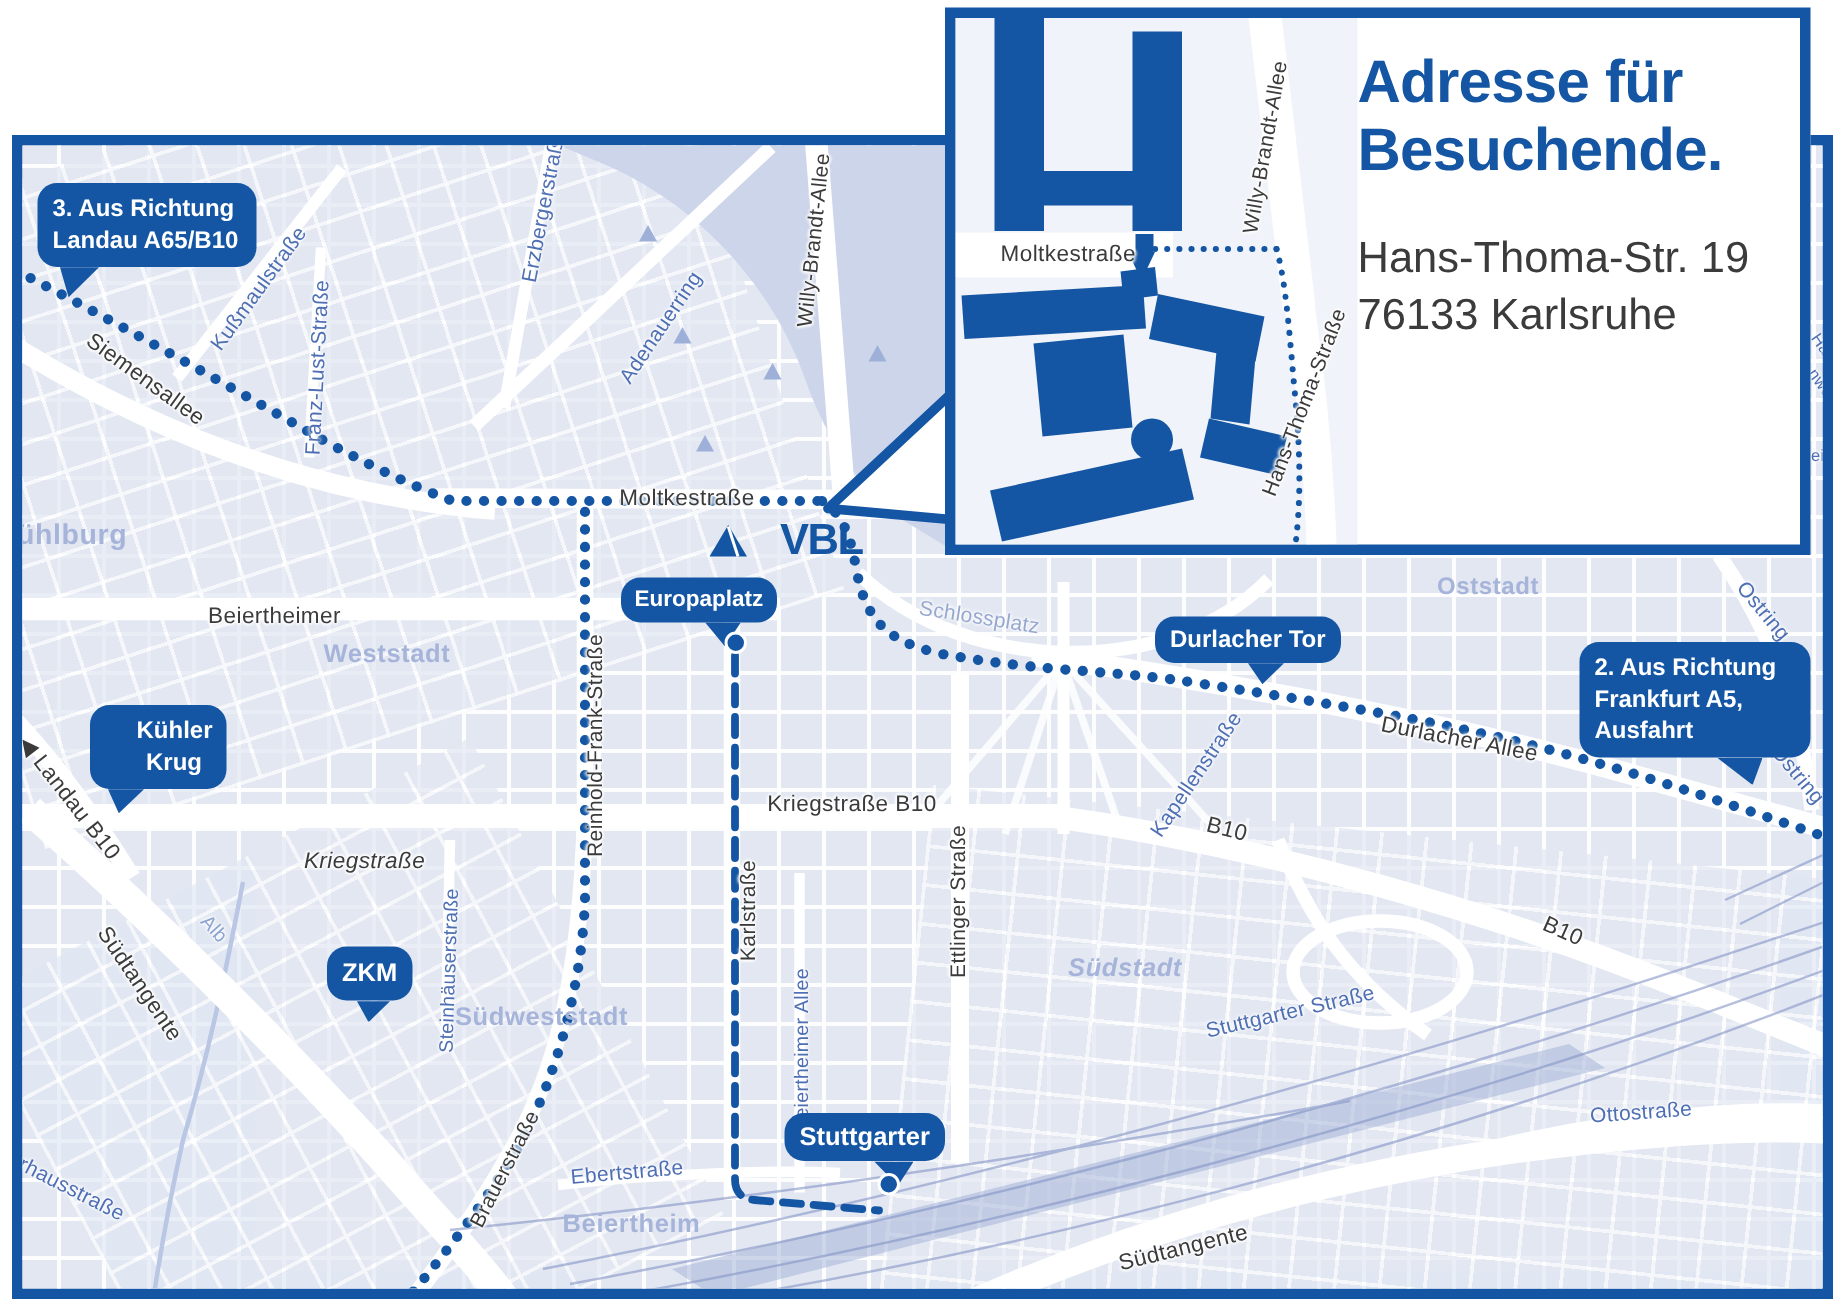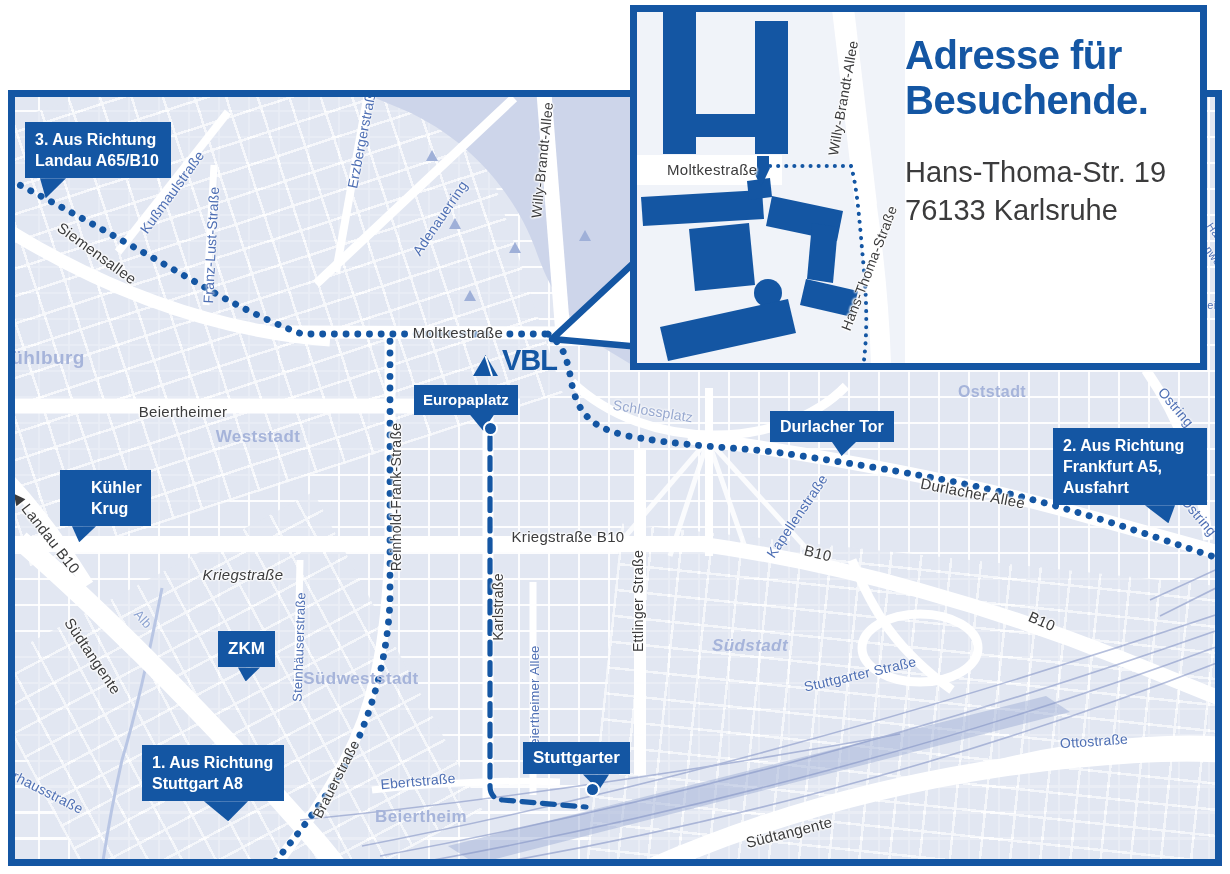--- a/index.html
+++ b/index.html
@@ -22,25 +22,25 @@
       repeating-linear-gradient(90deg, rgba(255,255,255,.92) 0 2.5px, rgba(255,255,255,0) 2.5px 30px),
       repeating-linear-gradient(0deg, rgba(255,255,255,.92) 0 2.5px, rgba(255,255,255,0) 2.5px 26px);}
   .mapart{position:absolute;left:0;top:0;}
   .lbl{position:absolute;white-space:nowrap;line-height:1;}
   .st{color:var(--stdark);font-size:15px;letter-spacing:.3px;
       text-shadow:0 0 3px #fff,0 0 3px #fff,1px 0 2px #fff,-1px 0 2px #fff,0 1px 2px #fff,0 -1px 2px #fff;}
   .stb{color:var(--stblue);font-size:14px;letter-spacing:.2px;
       text-shadow:0 0 3px #fff,0 0 3px #fff,0 0 2px #fff;}
   .district{color:var(--district);font-weight:bold;letter-spacing:.4px;}
   .co{position:absolute;background:var(--accent);color:#fff;font-weight:bold;
-      font-size:16px;line-height:1.32;padding:7px 10px;}
+      font-size:16px;line-height:1.32;padding:7px 10px;border-radius:13px;}
   .co .tail{position:absolute;background:var(--accent);}
   .marker{position:absolute;width:15px;height:15px;border-radius:50%;
           background:var(--accent);border:2px solid #fff;box-sizing:border-box;}
-  .vbl{position:absolute;display:flex;align-items:flex-end;gap:3px;color:var(--accent);}
+  .vbl{position:absolute;display:flex;align-items:center;gap:21px;color:var(--accent);}
   .vbl .vbl-txt{font-weight:bold;font-size:29px;letter-spacing:-1px;}
   .inset{position:absolute;left:630px;top:5px;width:577px;height:365px;box-sizing:border-box;
          border:7px solid var(--accent);background:#fff;overflow:hidden;}
   .inset-mapbg{position:absolute;left:0;top:0;width:268px;height:351px;background:#f0f3f9;}
   .inset-title{position:absolute;left:905px;top:33px;width:300px;color:var(--accent);
                font-weight:bold;font-size:40px;line-height:1.13;letter-spacing:-.5px;}
   .inset-addr{position:absolute;left:905px;top:138px;width:300px;color:var(--stdark);
               font-size:29px;line-height:1.32;margin-top:15px;}
   .tailsvg{position:absolute;left:0;top:0;pointer-events:none;}
 </style>
@@ -170,21 +170,21 @@
       <div class="lbl district" style="left:992px;top:392px;transform:translate(-50%,-50%);font-size:16px;">Oststadt</div>
       <div class="lbl district" style="left:750px;top:645px;transform:translate(-50%,-50%);font-size:17px;font-style:italic;">Südstadt</div>
       <div class="lbl district" style="left:361px;top:678px;transform:translate(-50%,-50%);font-size:17px;">Südweststadt</div>
       <div class="lbl district" style="left:421px;top:816px;transform:translate(-50%,-50%);font-size:17px;">Beiertheim</div>
 
       <div class="co" style="left:25px;top:122px;width:126px;">
         <div>3. Aus Richtung</div>
         <div>Landau A65/B10</div>
         <span class="tail" style="left:15px;top:100%;width:26px;height:20px;clip-path:polygon(0 0,100% 0,22% 100%);"></span>
       </div>
-      <div class="co" style="left:60px;top:470px;width:50px;padding-left:31px;">
+      <div class="co" style="left:60px;top:470px;width:50px;text-align:center;padding-left:31px;">
         <div>Kühler</div>
         <div>Krug</div>
         <span class="tail" style="left:12px;top:100%;width:24px;height:16px;clip-path:polygon(0 0,100% 0,30% 100%);"></span>
       </div>
       <div class="co" style="left:218px;top:631px;font-size:17px;">
         <div>ZKM</div>
         <span class="tail" style="left:20px;top:100%;width:22px;height:14px;clip-path:polygon(0 0,100% 0,35% 100%);"></span>
       </div>
       <div class="co" style="left:414px;top:385px;font-size:15px;padding:5px 9px;">
         <div>Europaplatz</div>
@@ -192,25 +192,20 @@
       </div>
       <div class="co" style="left:770px;top:411px;font-size:16px;padding:5px 10px;">
         <div>Durlacher Tor</div>
         <span class="tail" style="left:62px;top:100%;width:24px;height:14px;clip-path:polygon(0 0,100% 0,40% 100%);"></span>
       </div>
       <div class="co" style="left:1053px;top:428px;width:134px;">
         <div>2. Aus Richtung</div>
         <div>Frankfurt A5,</div>
         <div>Ausfahrt</div>
         <span class="tail" style="left:92px;top:100%;width:30px;height:18px;clip-path:polygon(0 0,100% 0,78% 100%);"></span>
-      </div>
-      <div class="co" style="left:142px;top:745px;width:122px;">
-        <div>1. Aus Richtung</div>
-        <div>Stuttgart A8</div>
-        <span class="tail" style="left:62px;top:100%;width:44px;height:20px;clip-path:polygon(0 0,100% 0,55% 100%);"></span>
       </div>
       <div class="co" style="left:523px;top:742px;font-size:17px;padding:5px 10px;">
         <div>Stuttgarter</div>
         <span class="tail" style="left:60px;top:100%;width:26px;height:16px;clip-path:polygon(0 0,100% 0,60% 100%);"></span>
       </div>
 
       <div class="marker" style="left:483px;top:421px;"></div>
       <div class="marker" style="left:585px;top:782px;"></div>
 
       <div class="vbl" style="left:472px;top:344px;">

